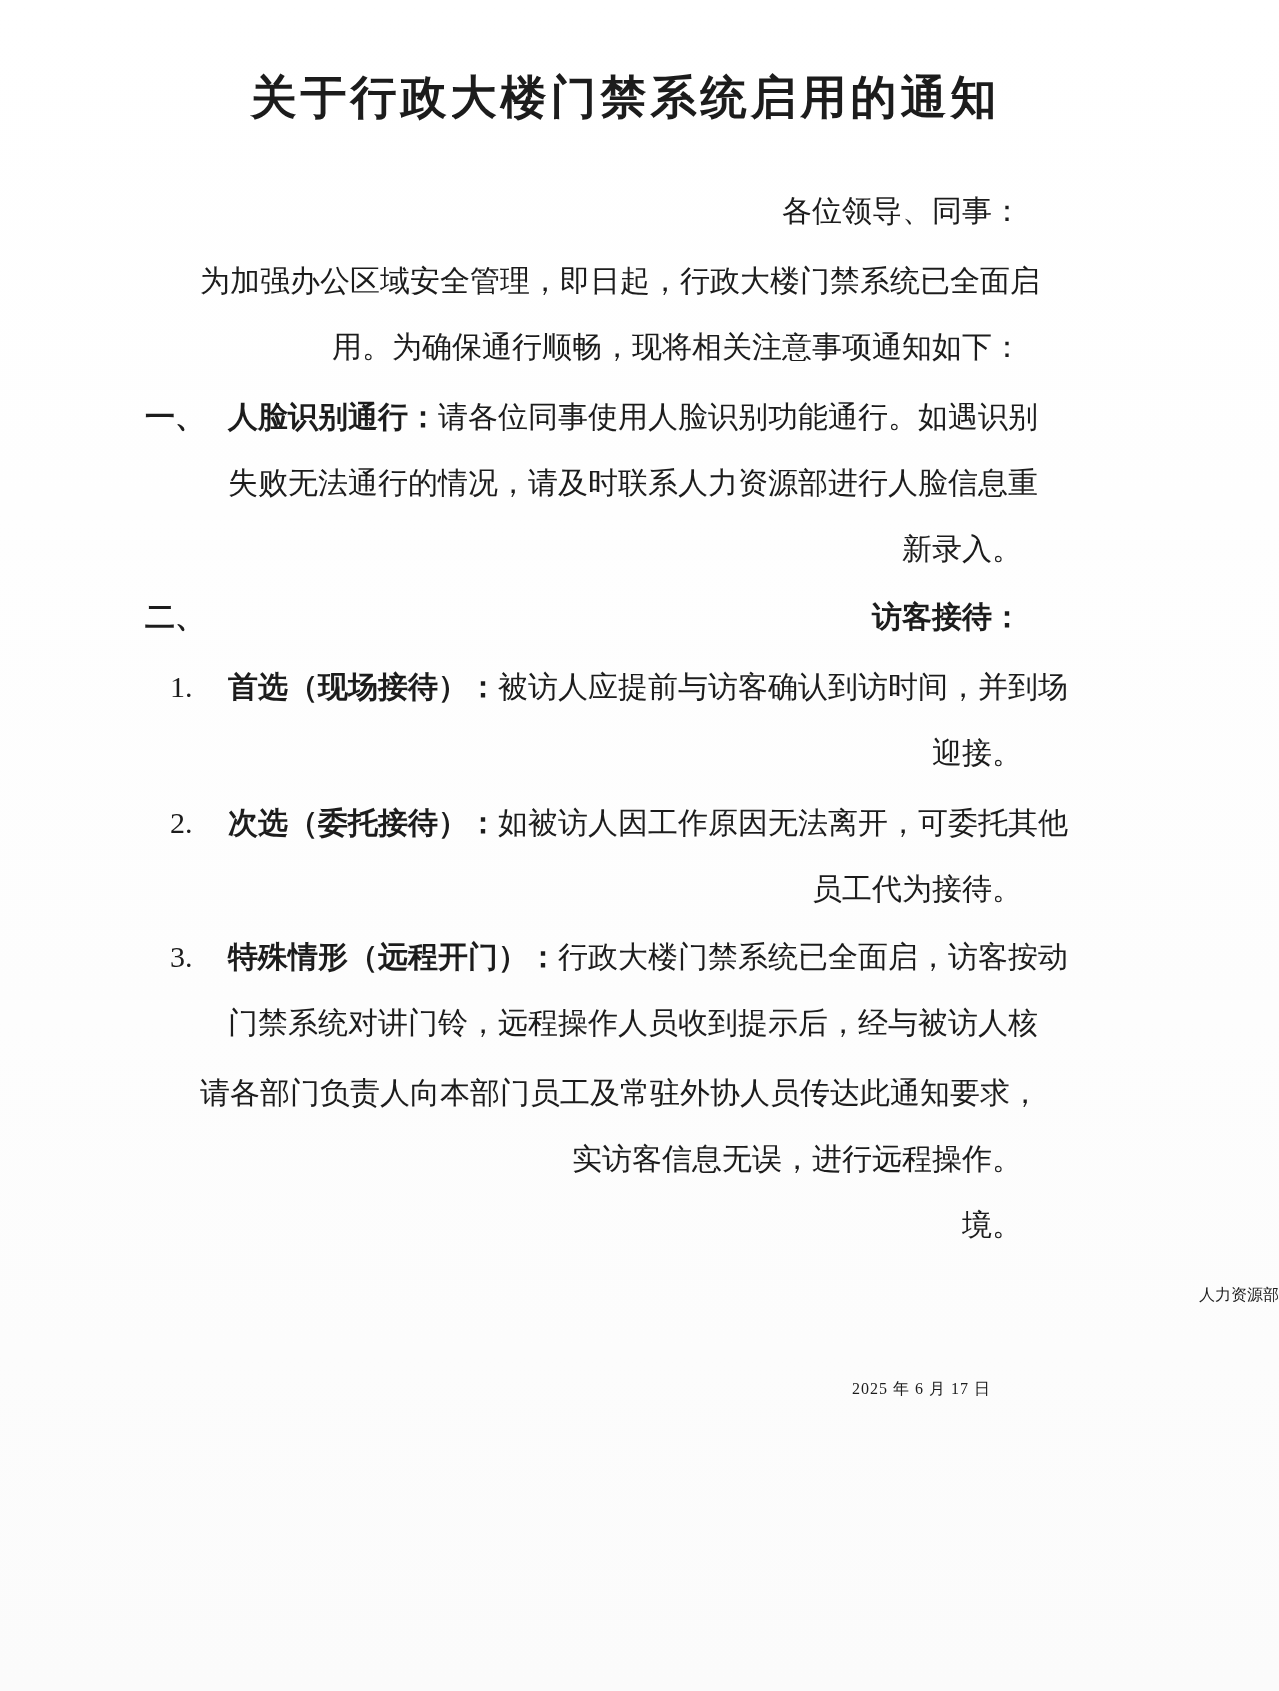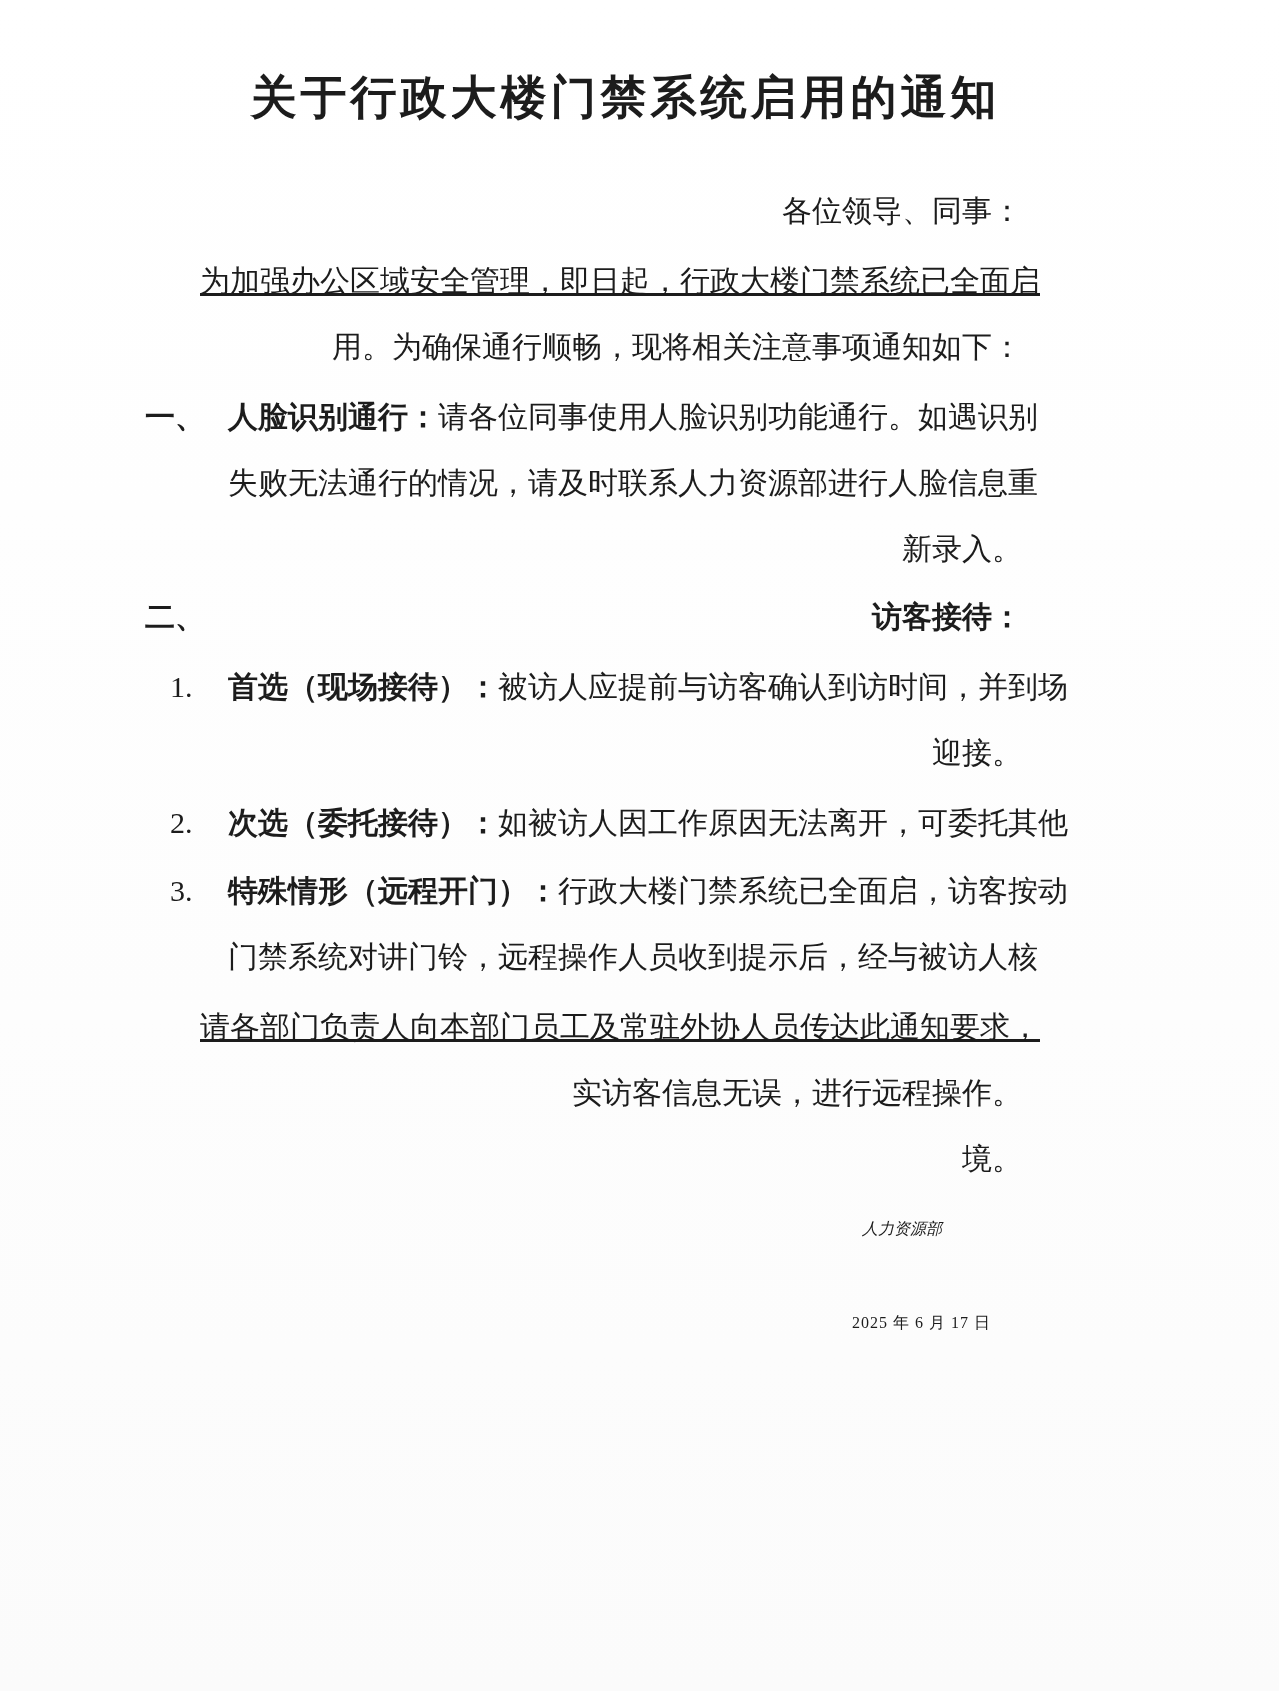--- a/index.html
+++ b/index.html
@@ -30,42 +30,42 @@
     margin-top: 44px;
     padding-left: 138px;
     width: 1022px;
     font-size: 30px;
     text-align: right;
   }
   .line {
     line-height: 66px;
     white-space: nowrap;
   }
-  .indent { text-indent: 62px; text-decoration: underline; }
+  .indent { text-indent: 62px; }
   .hang {
     position: relative;
     padding-left: 90px;
   }
   .sec-marker {
     position: absolute;
     left: 7px;
     top: 0;
     font-weight: bold;
   }
   .num-marker {
     position: absolute;
     left: 32px;
     top: 0;
     font-family: "Liberation Serif", "DejaVu Serif", serif;
   }
   .bold { font-weight: bold; }
   .gap-sm { margin-top: 4px; }
   .gap-xs { margin-top: 2px; }
   .sign-block { text-align: right; }
-  .sign-dept { padding-right: 337px; margin-top: 4px; font-style: italic; }
+  .sign-dept { margin-top: 4px; }
   .sign-date { padding-right: 288px; margin-top: 28px; letter-spacing: 1px; }
 </style>
 </head>
 <body>
 
 <div class="page">
 
   <div class="doc-title">关于行政大楼门禁系统启用的通知</div>
 
   <div class="doc-body">
@@ -86,20 +86,21 @@
     </div>
 
     <div class="line hang gap-sm">
       <span class="num-marker">1.</span><span class="bold">首选（现场接待）：</span><span>被访人应提前与访客确认到访时间，并到场</span>
     </div>
     <div class="line hang">迎接。</div>
 
     <div class="line hang gap-sm">
       <span class="num-marker">2.</span><span class="bold">次选（委托接待）：</span><span>如被访人因工作原因无法离开，可委托其他</span>
     </div>
+    <div class="line hang">员工代为接待。</div>
 
     <div class="line hang gap-xs">
       <span class="num-marker">3.</span><span class="bold">特殊情形（远程开门）：</span><span>行政大楼门禁系统已全面启，访客按动</span>
     </div>
     <div class="line hang">门禁系统对讲门铃，远程操作人员收到提示后，经与被访人核</div>
     <div class="line indent gap-sm">请各部门负责人向本部门员工及常驻外协人员传达此通知要求，</div>
 
     <div class="line hang">实访客信息无误，进行远程操作。</div>
     <div class="line">境。</div>
 

